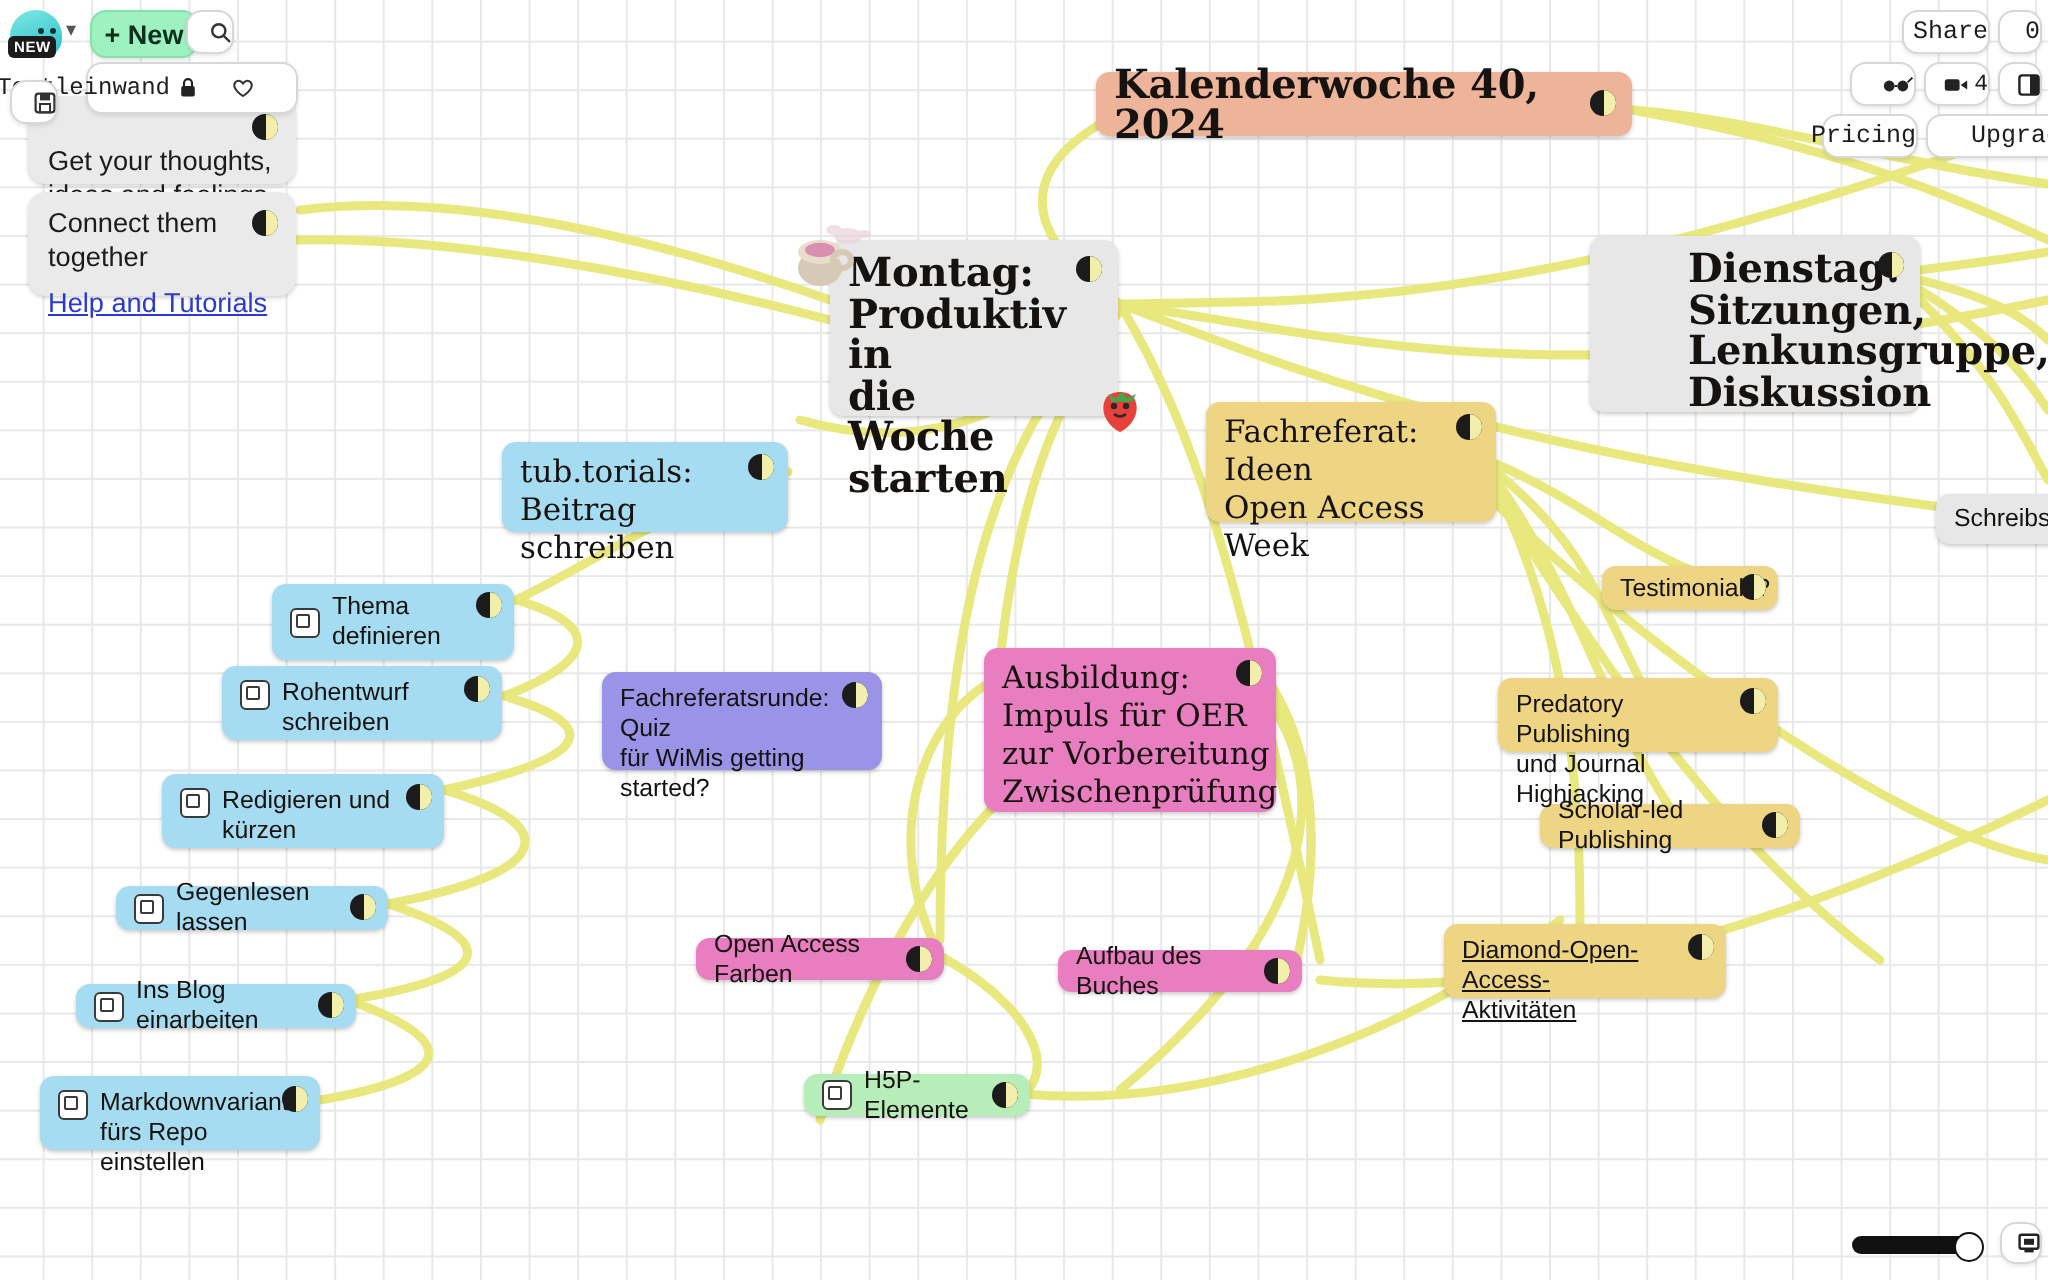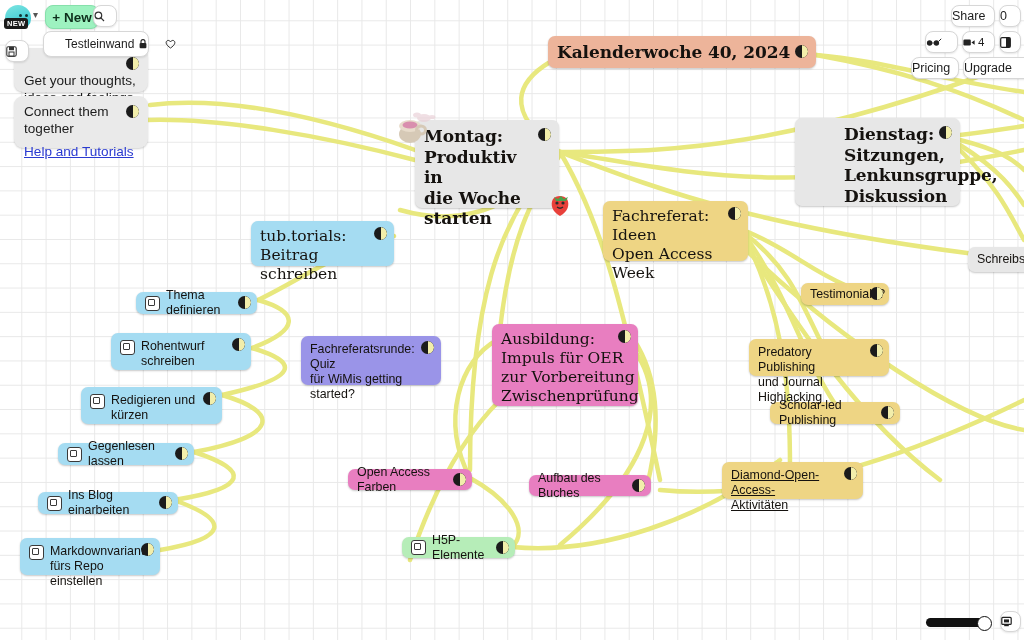--- a/index.html
+++ b/index.html
@@ -34,21 +34,21 @@
     align-items: flex-start;
     padding: 6px 9px 7px 9px;
     color: #15120f;
   }
   .node .txt { white-space: pre-line; }
 
   
   .serif .txt {
     font-family: "DejaVu Serif", "Liberation Serif", serif;
     font-weight: 700;
-    font-size: 17px;
+    font-size: 20px;
     line-height: 20.5px;
     letter-spacing: -0.1px;
   }
   .serif-reg .txt {
     font-family: "DejaVu Serif", "Liberation Serif", serif;
     font-weight: 400;
     font-size: 15.5px;
     line-height: 19px;
   }
   
@@ -98,24 +98,24 @@
   
   .chip {
     position: absolute;
     box-sizing: border-box;
     background: #ffffff;
     border: 1px solid #d7d7d7;
     border-radius: 8px;
     box-shadow: 0 1px 2px rgba(0,0,0,0.10);
     display: flex;
     align-items: center;
-    justify-content: flex-start;
+    justify-content: flex-end;
     font-size: 12.5px;
     color: #1d1d1d;
-    font-family: Liberation Sans, sans-serif;
+    font-family: Liberation Mono, monospace;
   }
   .chip.split { padding:12px; }
   .chip .seg {
     display:flex; align-items:center; justify-content:center;
     height:100%; padding:0 9px; gap:5px;
   }
   .chip .divider { width:1px; height:100%; background:#e2e2e2; }
 
   .newbtn {
     position:absolute;
@@ -294,21 +294,21 @@
 Impuls für OER
 zur Vorbereitung
 Zwischenprüfung</span>
     <span class="moon" style="right:7px; top:6px;"></span>
   </div>
 
   <div class="node sans" style="left:968px; top:247px; width:80px; height:25px; background:#e7e7e7; align-items:center; padding-top:0; padding-bottom:0;">
     <span class="txt">Schreibstu</span>
   </div>
 
-  <div class="node sans" style="left:136px; top:292px; width:121px; height:22px; background:#a5dcf2; align-items:center; padding-top:0; padding-bottom:0;">
+  <div class="node sans" style="left:136px; top:292px; width:121px; height:38px; background:#a5dcf2; align-items:center; padding-top:0; padding-bottom:0;">
     <span class="chk" style="margin-top:0;"></span>
     <span class="txt" style="padding-right:14px;">Thema definieren</span>
     <span class="moon" style="right:6px; top:4px;"></span>
   </div>
 
   <div class="node sans" style="left:81px; top:387px; width:141px; height:37px; background:#a5dcf2;">
     <span class="chk"></span>
     <span class="txt" style="padding-right:14px;">Redigieren und
 kürzen</span>
     <span class="moon" style="right:6px; top:5px;"></span>

